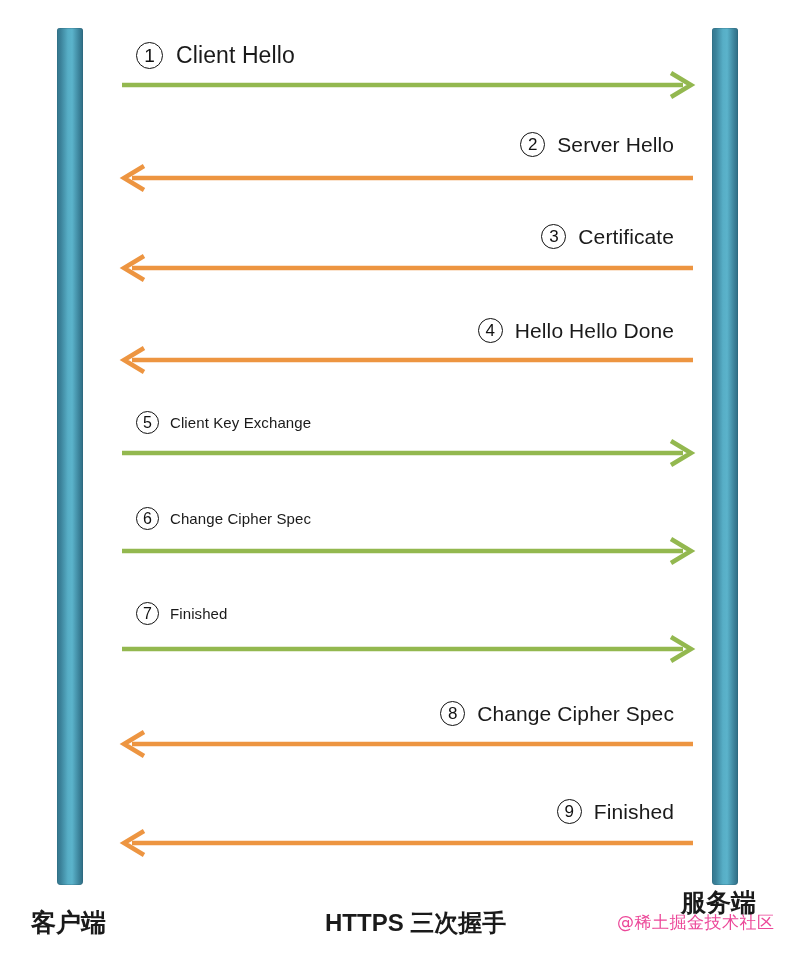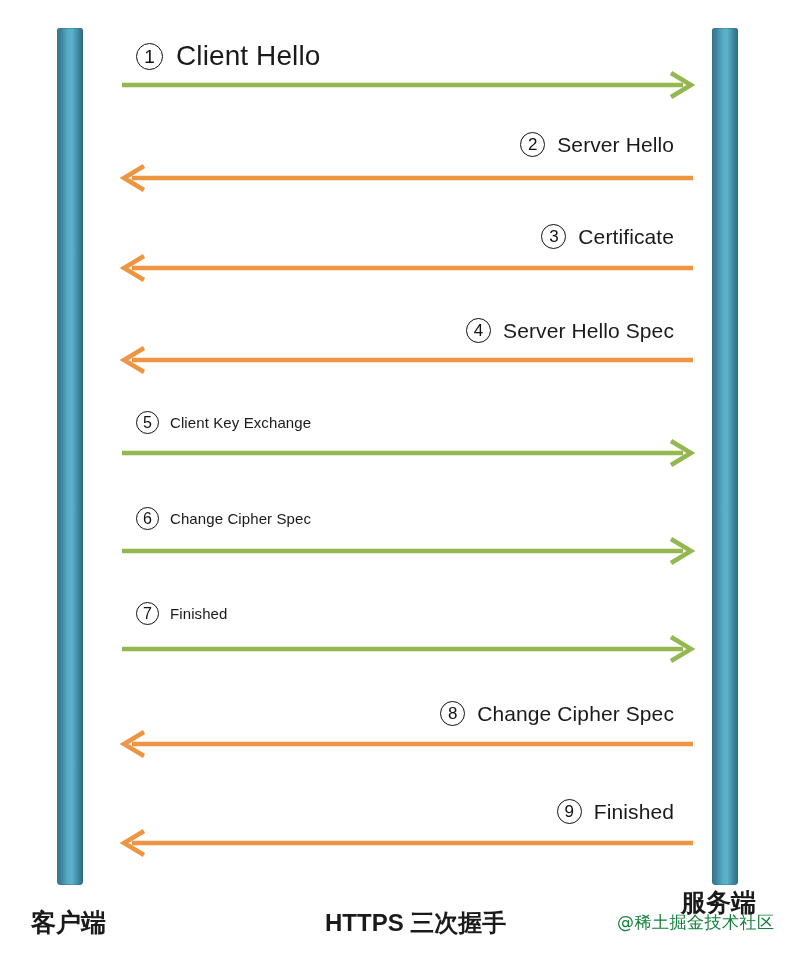--- a/index.html
+++ b/index.html
@@ -60,21 +60,21 @@
     border: 1.6px solid #111;
     border-radius: 50%;
     color: #111;
     box-sizing: border-box;
     flex: none;
   }
   .msg-text { display: inline-block; }
 
   
   .sz-lg .num-circle { width: 27px; height: 27px; font-size: 19px; margin-right: 13px; }
-  .sz-lg .msg-text   { font-size: 28px; letter-spacing: 0.1px; }
+  .sz-lg .msg-text   { font-size: 23px; letter-spacing: 0.1px; }
 
   .sz-md .num-circle { width: 25px; height: 25px; font-size: 17px; margin-right: 12px; }
   .sz-md .msg-text   { font-size: 21px; letter-spacing: 0.1px; }
 
   .sz-sm .num-circle { width: 23px; height: 23px; font-size: 16px; margin-right: 11px; }
   .sz-sm .msg-text   { font-size: 15px; letter-spacing: 0.1px; }
 
   
   .arrow { position: absolute; height: 26px; }
   .arrow svg { display: block; overflow: visible; }
@@ -95,21 +95,21 @@
     left: 325px; top: 911px;
     font-family: "Liberation Sans", sans-serif;
     font-size: 24px;
   }
   .watermark {
     position: absolute;
     left: 617px;
     top: 914px;
     font-family: "DejaVu Sans", sans-serif;
     font-size: 17px;
-    color: #15803d;
+    color: #ec4899;
     white-space: nowrap;
     letter-spacing: 0.5px;
     line-height: 1;
     pointer-events: none;
   }
 </style>
 </head>
 <body>
 
 <div id="canvas">
@@ -150,21 +150,21 @@
         <div class="arrow" style="left: 122px; top: 255px; width: 571px;">
           <svg width="571" height="26" viewBox="0 0 571 26">
             <line x1="10" x2="571" y1="13" y2="13" stroke="#ed9541" stroke-width="4.5"></line>
             <polyline points="22,1 2,13 22,25" fill="none" stroke="#ed9541" stroke-width="4.5" stroke-linecap="butt" stroke-linejoin="miter"></polyline>
           </svg>
         </div>
       </div>
       <div class="msg">
         <div class="msg-label sz-md rtl" style="top: 318px;">
           <span class="num-circle">4</span>
-          <span class="msg-text">Server Hello Spec</span>
+          <span class="msg-text">Hello Hello Done</span>
         </div>
         <div class="arrow" style="left: 122px; top: 347px; width: 571px;">
           <svg width="571" height="26" viewBox="0 0 571 26">
             <line x1="10" x2="571" y1="13" y2="13" stroke="#ed9541" stroke-width="4.5"></line>
             <polyline points="22,1 2,13 22,25" fill="none" stroke="#ed9541" stroke-width="4.5" stroke-linecap="butt" stroke-linejoin="miter"></polyline>
           </svg>
         </div>
       </div>
       <div class="msg">
         <div class="msg-label sz-sm ltr" style="top: 411px;">

